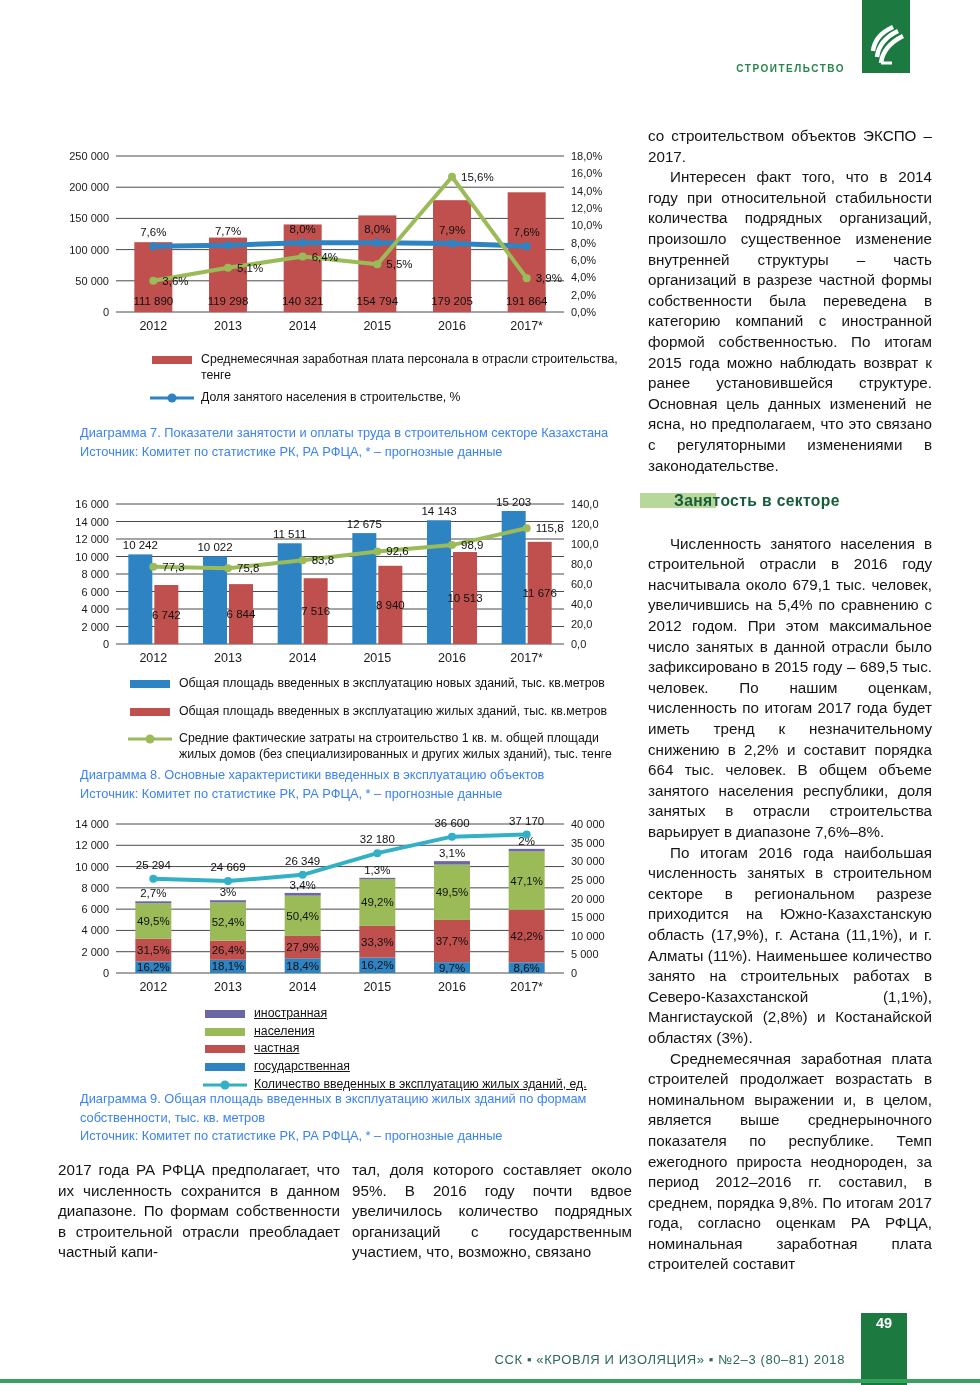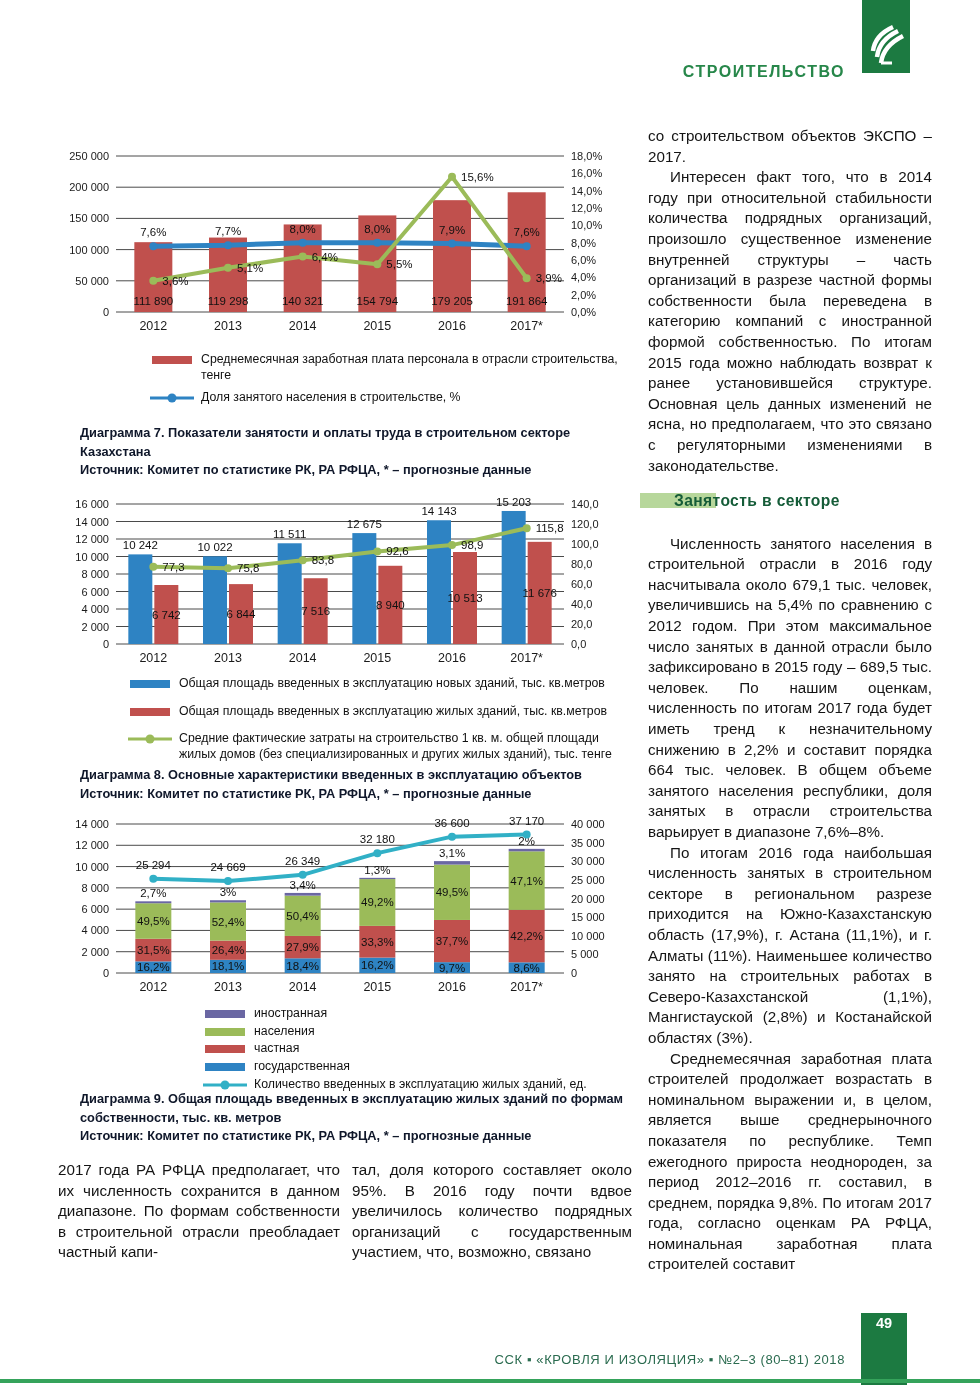--- a/index.html
+++ b/index.html
@@ -1,46 +1,46 @@
 <!DOCTYPE html>
 <html lang="ru"><head>
 <meta charset="utf-8">
 <style>
   html,body{margin:0;padding:0;background:#e8e8e8;}
   #page{position:relative;width:980px;height:1385px;background:#ffffff;margin:0 auto;
         font-family:"Liberation Sans","DejaVu Sans",sans-serif;color:#141414;overflow:hidden;}
 
   
   .section-label{position:absolute;top:63px;left:0;width:845px;text-align:right;
-        font-weight:700;font-size:16px;letter-spacing:1.5px;color:#27874a;}
+        font-weight:700;font-size:10px;letter-spacing:1.5px;color:#27874a;}
   .logo{position:absolute;top:0;left:862px;width:48px;height:73px;}
 
   
   .chart-svg{position:absolute;overflow:visible;}
   #chart-svg-0{left:58px;top:140px;}
   #chart-svg-1{left:58px;top:492px;}
   #chart-svg-2{left:58px;top:810px;}
   svg text{font-family:"Liberation Sans","DejaVu Sans",sans-serif;}
   .tick{font-size:11px;fill:#1a1a1a;}
   .cat{font-size:12.5px;fill:#1a1a1a;}
   .vlabel{font-size:11.5px;fill:#111111;}
 
   
   .legend{position:absolute;}
   #legend-0{left:150px;top:352px;width:475px;}
   #legend-1{left:128px;top:676px;width:505px;}
-  #legend-2{left:203px;top:1006px;width:430px;}
+  #legend-2{left:203px;top:1006px;width:430px;text-decoration:underline;}
   .legend-item{display:flex;align-items:flex-start;margin-bottom:7px;}
   #legend-1 .legend-item{margin-bottom:12px;}
   #legend-2 .legend-item{margin-bottom:2px;}
   .legend-marker{flex:0 0 auto;margin-right:7px;margin-top:2px;}
   .legend-text{font-size:12.3px;line-height:1.28;color:#111;}
 
   
-  .caption{position:absolute;font-weight:700;font-size:12.8px;line-height:1.45;color:#0f172a;}
+  .caption{position:absolute;font-weight:400;font-size:12.8px;line-height:1.45;color:#3b82f6;}
   #caption-0{left:80px;top:424px;width:548px;}
   #caption-1{left:80px;top:766px;width:548px;}
   #caption-2{left:80px;top:1090px;width:548px;}
 
   
   .bodytext{position:absolute;font-size:15.2px;line-height:20.6px;text-align:justify;color:#141414;}
   .bodytext p{margin:0;text-indent:22px;}
   .bodytext p.noindent{text-indent:0;}
   #right-col{left:648px;top:126px;width:284px;}
   #bottom-left-col{left:58px;top:1160px;width:282px;}

